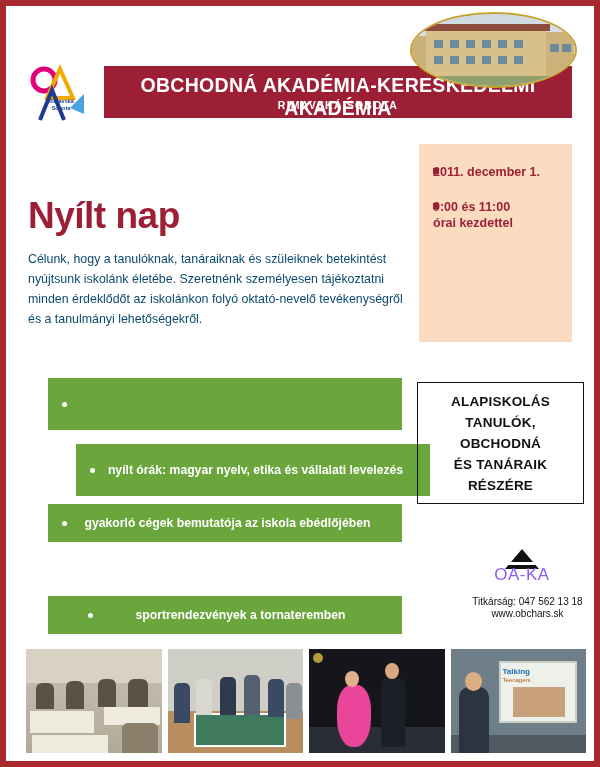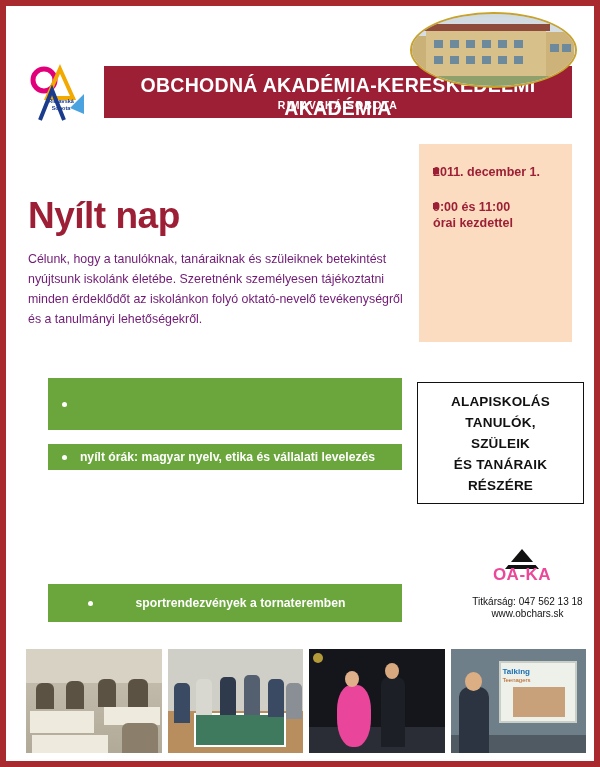--- a/index.html
+++ b/index.html
@@ -131,21 +131,21 @@
     color: #9c1f35;
     letter-spacing: -0.5px;
   }
   #intro-text {
     position: absolute;
     left: 22px;
     top: 243px;
     width: 378px;
     font-size: 12.4px;
     line-height: 20px;
-    color: #701a75;
+    color: #0c4a6e;
   }
 
   
   .green-box {
     position: absolute;
     left: 42px;
     width: 354px;
     background: #6aa63b;
     color: #ffffff;
     font-size: 12.2px;
@@ -162,23 +162,23 @@
     margin-right: 12px;
     flex: 0 0 auto;
   }
   .gb-text {
     flex: 1 1 auto;
     text-align: center;
     padding-right: 26px;
     line-height: 17px;
   }
   #gb1 { top: 372px; height: 52px; }
-  #gb2 { top: 438px; height: 26px; }
+  #gb2 { top: 438px; height: 52px; margin-left: 28px; }
   #gb3 { top: 498px; height: 38px; }
-  #gb4 { top: 578px; height: 38px; padding-left: 26px; }
+  #gb4 { top: 590px; height: 38px; padding-left: 26px; }
 
   
   #side-box {
     position: absolute;
     left: 411px;
     top: 376px;
     width: 167px;
     height: 122px;
     border: 1.5px solid #111111;
     box-sizing: border-box;
@@ -212,22 +212,22 @@
   }
   #oaka-mark-line {
     width: 38px;
     height: 3px;
     background: #ffffff;
     margin: -9px auto 0 auto;
     position: relative;
   }
   #oaka-text {
     font-size: 17px;
-    font-weight: bold;
-    color: #ec4899;
+    font-weight: normal;
+    color: #8b5cf6;
     letter-spacing: 0.5px;
   }
   #contact {
     position: absolute;
     left: 459px;
     top: 590px;
     width: 125px;
     text-align: center;
     font-size: 10px;
     color: #111111;
@@ -342,30 +342,34 @@
   <div id="title-nylt">Nyílt nap</div>
   <div id="intro-text">Célunk, hogy a tanulóknak, tanáraiknak és szüleiknek betekintést nyújtsunk iskolánk életébe. Szeretnénk személyesen tájékoztatni minden érdeklődőt az iskolánkon folyó oktató-nevelő tevékenységről és a tanulmányi lehetőségekről.</div>
 
   <div class="green-box" id="gb1">
     <span class="gb-dot"></span>
   </div>
   <div class="green-box" id="gb2">
     <span class="gb-dot"></span>
     <span class="gb-text">nyílt órák: magyar nyelv, etika és vállalati levelezés</span>
   </div>
+  <div class="green-box" id="gb3">
+    <span class="gb-dot"></span>
+    <span class="gb-text">gyakorló cégek bemutatója az iskola ebédlőjében</span>
+  </div>
   <div class="green-box" id="gb4">
     <span class="gb-dot"></span>
     <span class="gb-text">sportrendezvények a tornateremben</span>
   </div>
 
   <div id="side-box">
     <div id="side-box-text">
       <span>ALAPISKOLÁS</span><br>
       <span>TANULÓK,</span><br>
-      <span>SZÜLEIK</span><br>
+      <span>OBCHODNÁ</span><br>
       <span>ÉS TANÁRAIK</span><br>
       <span>RÉSZÉRE</span>
     </div>
   </div>
 
   <div id="oaka">
     <div id="oaka-mark"></div>
     <div id="oaka-mark-line"></div>
     <div id="oaka-text">OA-KA</div>
   </div>

